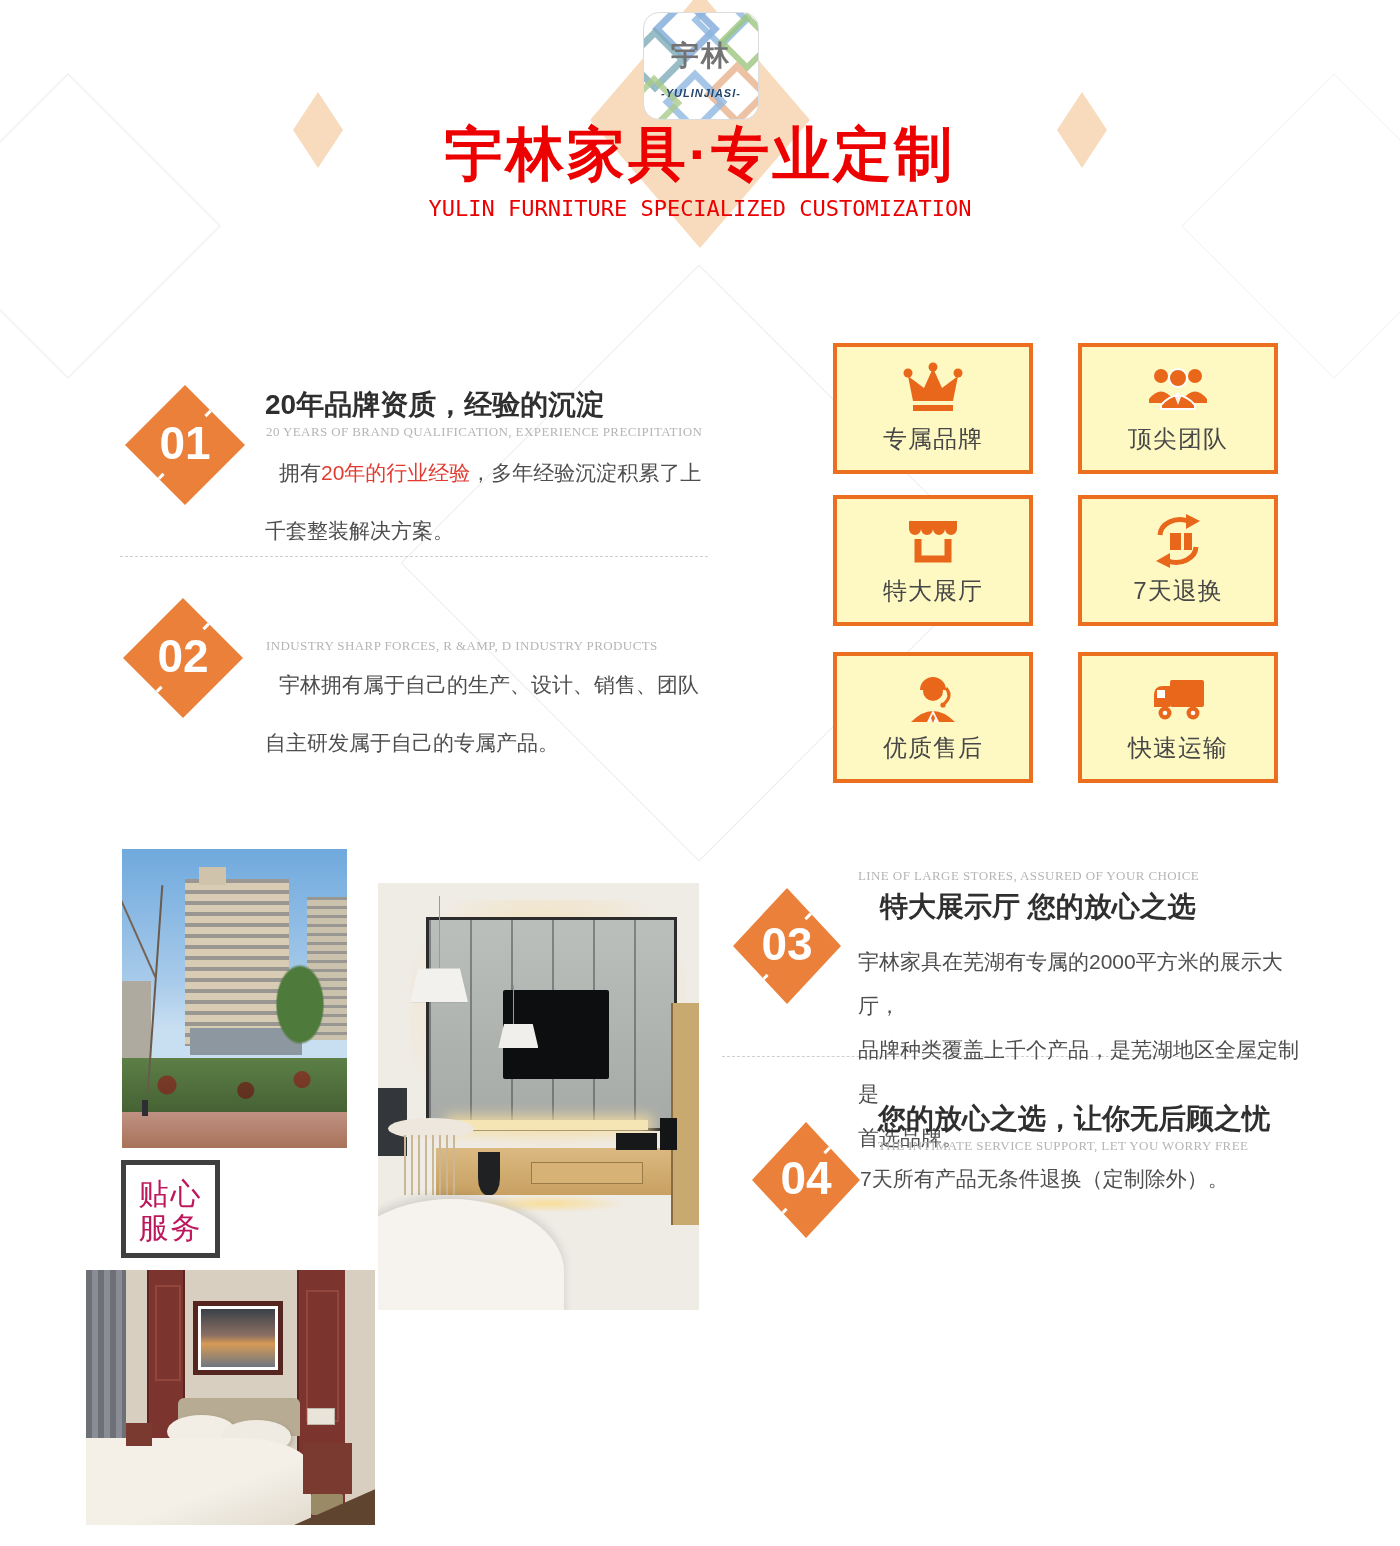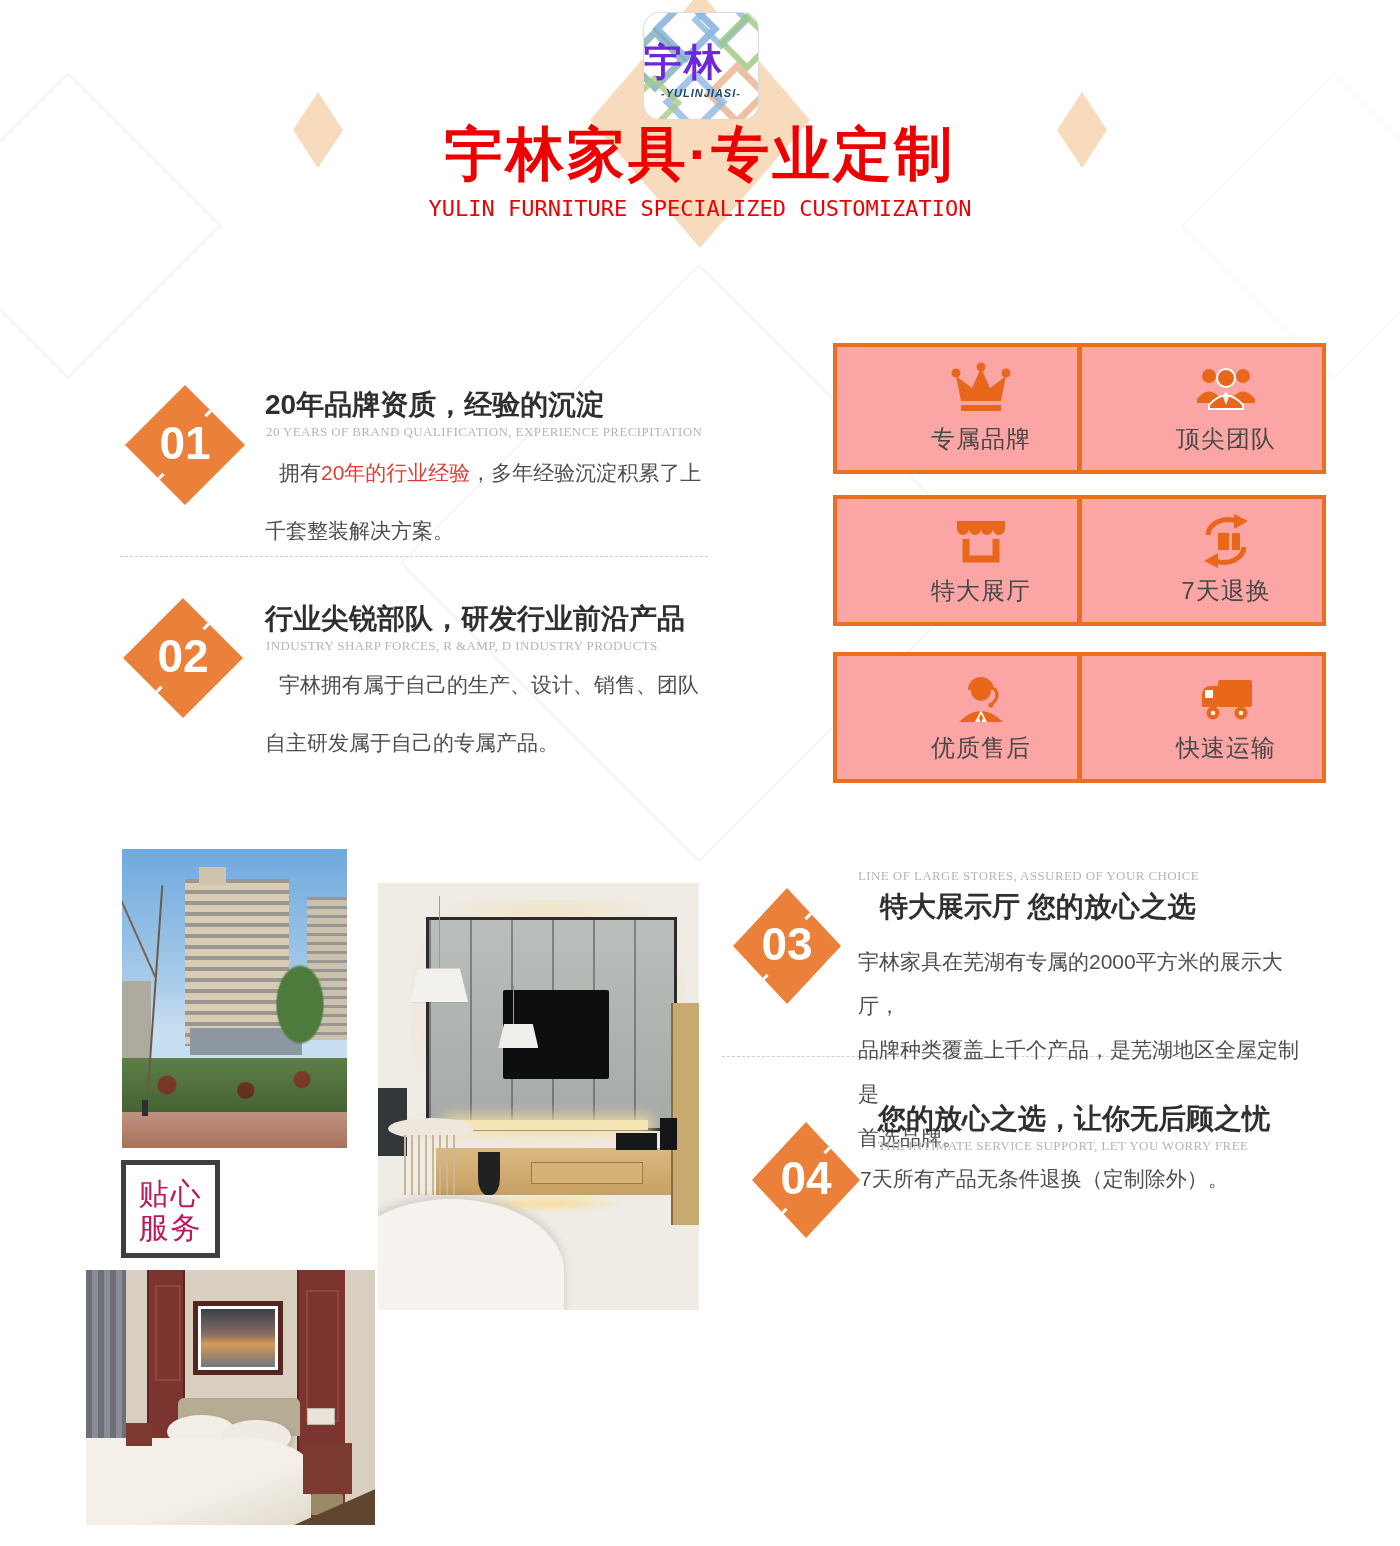--- a/index.html
+++ b/index.html
@@ -7,42 +7,42 @@
         font-family:"Liberation Sans",sans-serif;color:#4e4e4e;}
   .abs{position:absolute;}
   
   .dmask{clip-path:polygon(50% 0,100% 50%,50% 100%,0 50%);}
   .peach{background:#F8DBBD;}
   .outline-d{border:1px solid #ededed;transform:rotate(45deg);}
   
   .logo-box{left:643px;top:12px;width:114px;height:106px;background:#fff;border:1px solid #dcdcdc;
             border-radius:16px;overflow:hidden;z-index:3;}
   .lp{position:absolute;border-style:solid;transform:rotate(45deg);opacity:.8;}
-  .logo-cn{position:absolute;left:0;right:0;top:24px;font-size:38px;font-weight:bold;
-           color:#6d28d9;letter-spacing:2px;z-index:2;font-family:"DejaVu Serif",serif;}
+  .logo-cn{position:absolute;left:0;right:0;top:24px;text-align:center;font-size:28px;font-weight:bold;
+           color:#737373;letter-spacing:2px;z-index:2;font-family:"DejaVu Serif",serif;}
   .logo-en{position:absolute;left:0;right:0;top:74px;text-align:center;font-size:11px;font-weight:bold;
            font-style:italic;color:#24466B;letter-spacing:1px;z-index:2;}
   
   .main-title{left:0;right:0;top:116px;text-align:center;font-size:58px;font-weight:bold;
               color:#ED0000;letter-spacing:3px;z-index:2;}
   .main-sub{left:0;right:0;top:196px;text-align:center;font-size:22px;color:#ED0000;
             font-family:"DejaVu Sans Mono",monospace;letter-spacing:0px;z-index:2;}
   
   .num-diamond{background:#EA8039;z-index:2;}
   .num-diamond .num{position:absolute;left:0;right:0;top:50%;transform:translateY(-54%);
                     text-align:center;color:#fff;font-size:46px;font-weight:bold;}
   .num-diamond .slash{position:absolute;width:3px;height:20px;background:#fff;transform:rotate(45deg);}
   .sec-h{font-size:28px;font-weight:bold;color:#2f2f2f;z-index:2;white-space:nowrap;}
   .sec-e{font-size:13px;color:#b5b5b5;font-family:"Liberation Serif",serif;letter-spacing:.4px;
          z-index:2;white-space:nowrap;}
   .sec-body{font-size:21px;color:#4e4e4e;line-height:58px;z-index:2;}
   .hl-red{color:#E23B31;}
   .dash-div{border-top:1px dashed #cfcfcf;height:0;}
   
-  .fbox{width:192px;height:123px;border:4px solid #EC6E1F;background:#fca5a5;text-align:center;z-index:2;padding-left:48px;}
+  .fbox{width:192px;height:123px;border:4px solid #EC6E1F;background:#fef9c3;text-align:center;z-index:2;}
   .fbox .ic{margin-top:14px;height:56px;}
   .fbox .lab{font-size:24px;color:#474747;margin-top:6px;letter-spacing:1px;}
   
   .photo{overflow:hidden;z-index:2;}
   .building{background:linear-gradient(180deg,#6FA9DD 0%,#A9CBEA 45%,#C8DEF1 60%);}
   .room{background:#EFEBE5;}
   .bedroom{background:#D9CFC0;}
   
   .badge{width:99px;height:98px;border:5px solid #3F3F3F;background:#fff;box-sizing:border-box;
          text-align:center;z-index:2;}
@@ -84,21 +84,20 @@
   <div class="abs sec-h" style="left:265px;top:386px;">20年品牌资质，经验的沉淀</div>
   <div class="abs sec-e" style="left:266px;top:424px;text-align:center;">20 YEARS OF BRAND QUALIFICATION, EXPERIENCE PRECIPITATION</div>
   <div class="abs sec-body" style="left:265px;top:444px;width:452px;text-indent:14px;"><span>拥有</span><span class="hl-red">20年的行业经验</span><span>，多年经验沉淀积累了上千套整装解决方案。</span></div>
   <div class="abs dash-div" style="left:120px;top:556px;width:588px;"></div>
 
   <div class="abs dmask num-diamond" style="left:123px;top:598px;width:120px;height:120px;">
     <div class="num">02</div>
     <span class="slash" style="left:86px;top:14px;"></span>
     <span class="slash" style="left:30px;top:86px;"></span>
   </div>
-  <div class="abs sec-h" style="left:265px;top:600px;">行业尖锐部队，研发行业前沿产品</div>
   <div class="abs sec-e" style="left:266px;top:638px;">INDUSTRY SHARP FORCES, R &amp;AMP, D INDUSTRY PRODUCTS</div>
   <div class="abs sec-body" style="left:265px;top:656px;width:470px;">
     <div style="text-indent:14px;">宇林拥有属于自己的生产、设计、销售、团队</div>
     <div>自主研发属于自己的专属产品。</div>
   </div>
 
   <div class="abs fbox" style="left:833px;top:343px;">
     <div class="ic">
       <svg width="64" height="56" viewBox="0 0 64 56" fill="#E8671B">
         <path d="M12 40 L7 15 L23 27 L32 7 L41 27 L57 15 L52 40 Z"></path>

